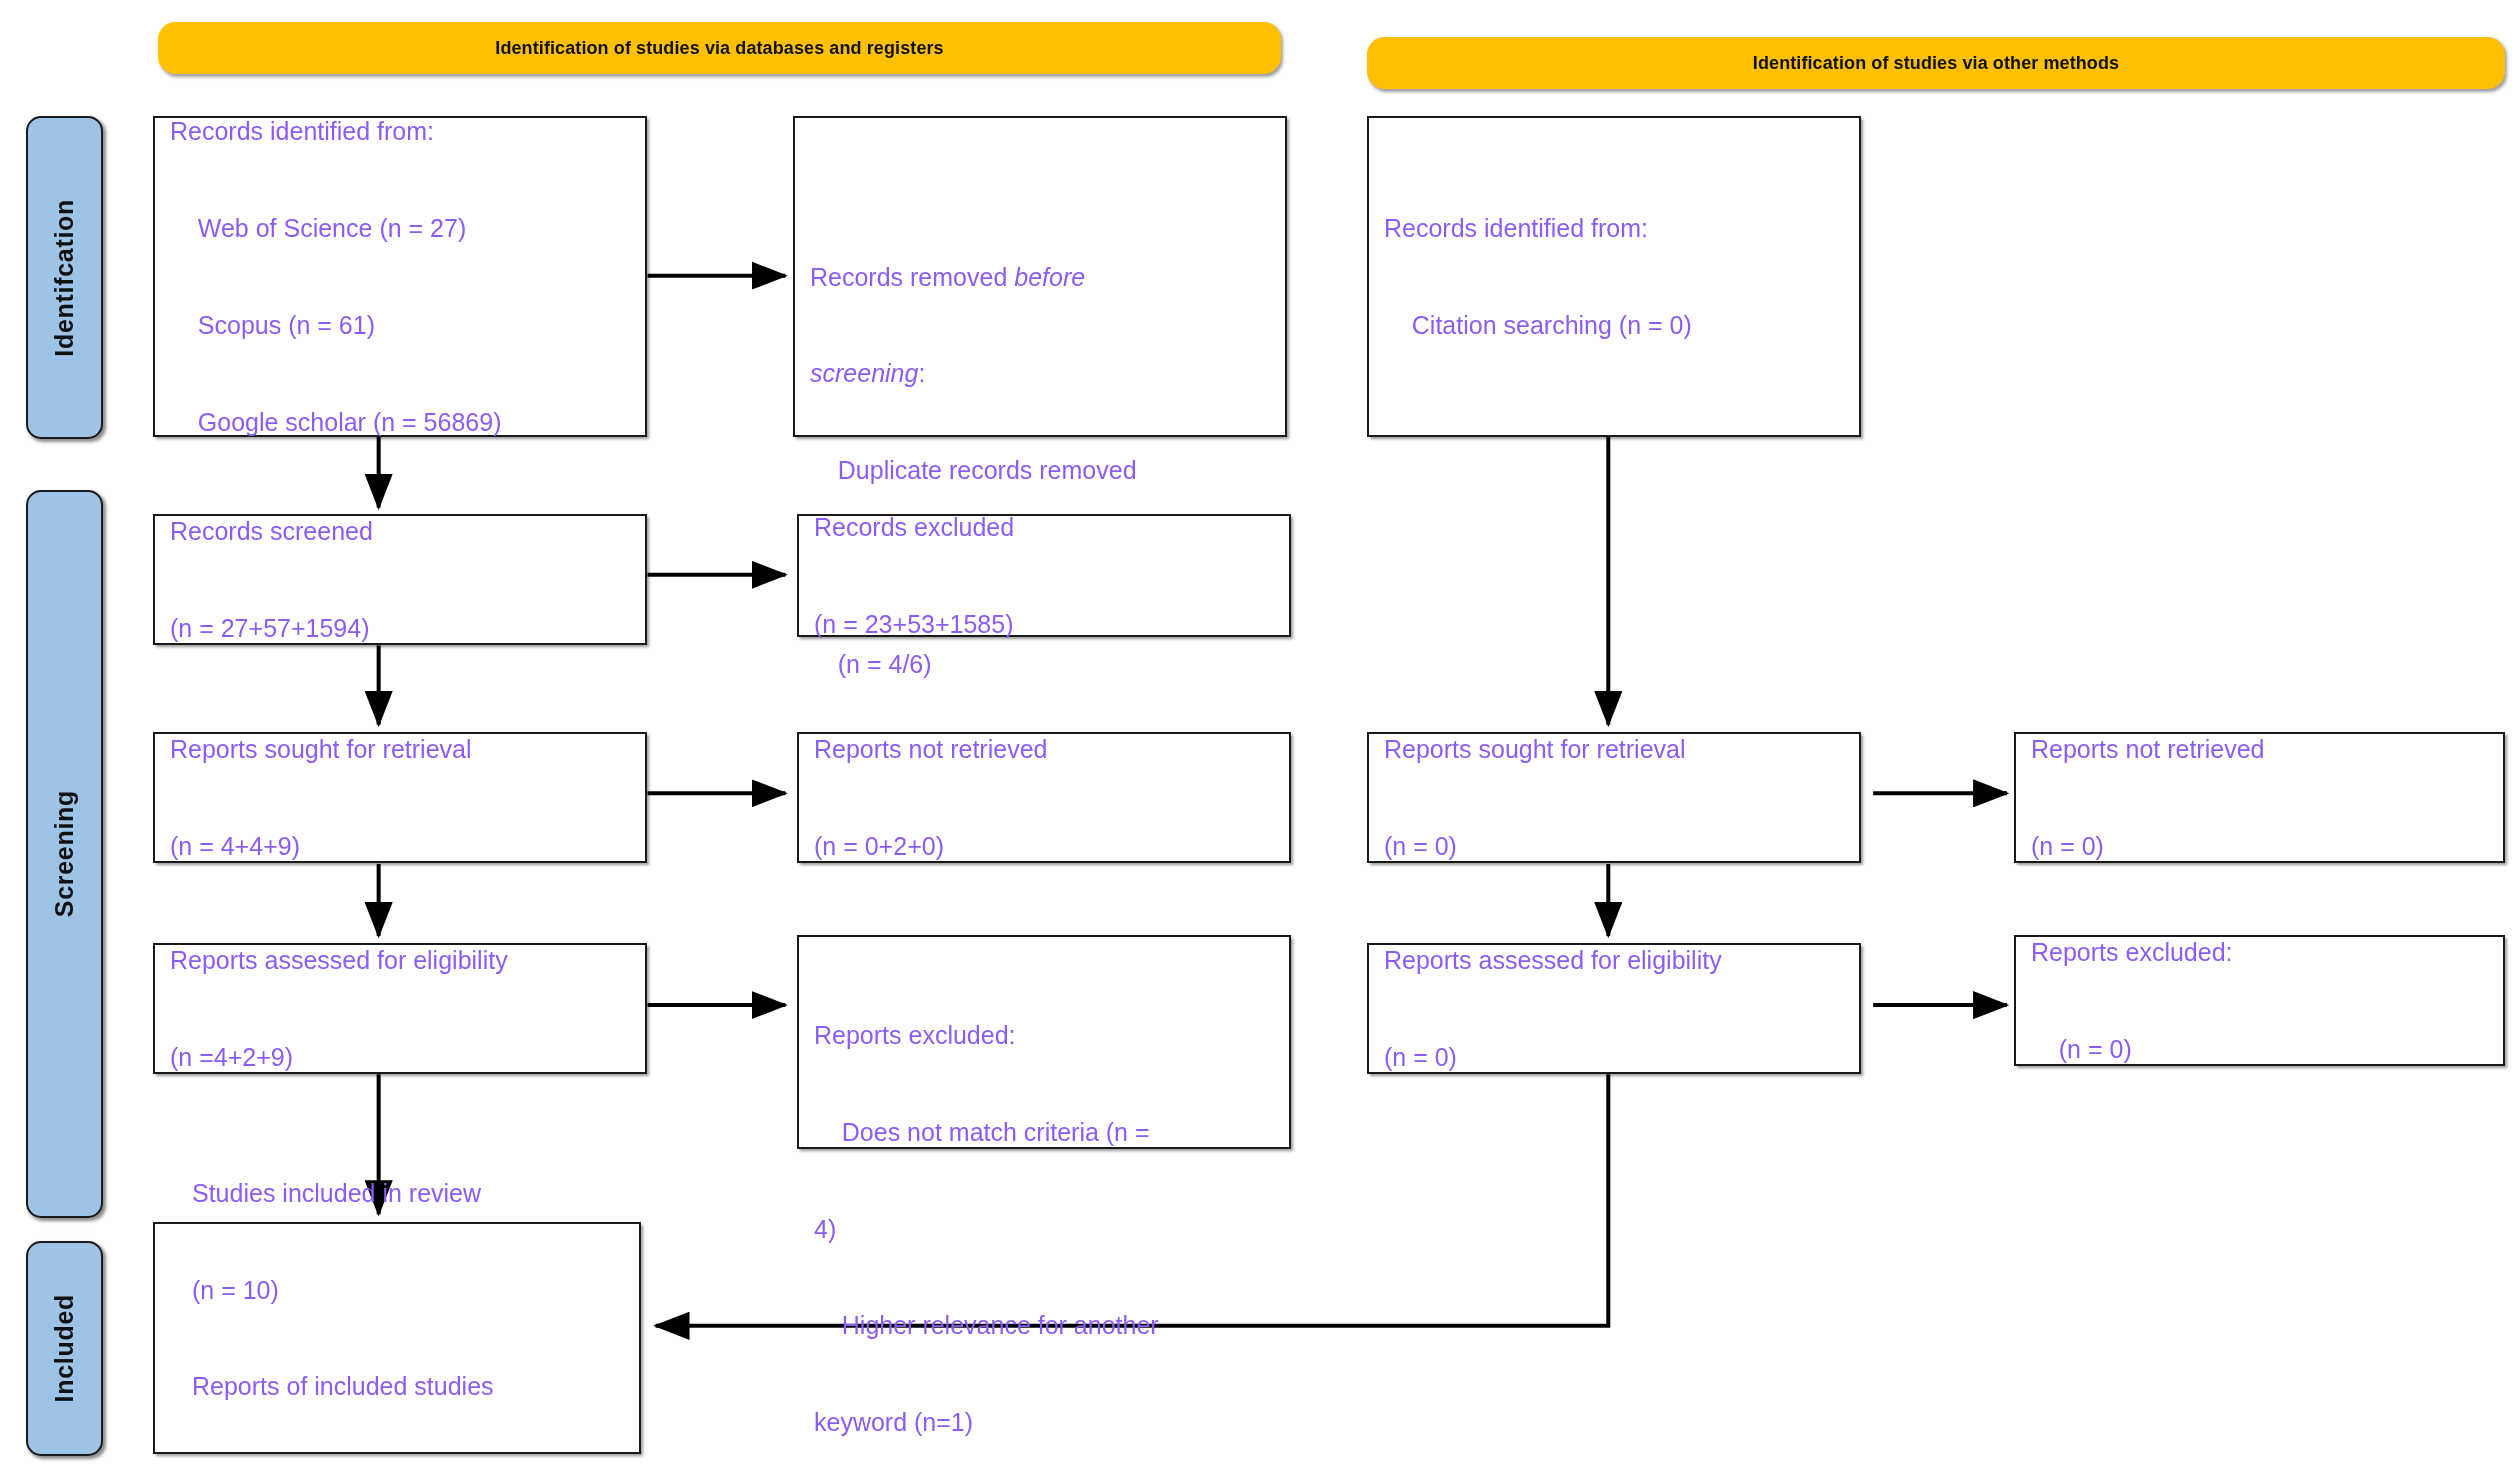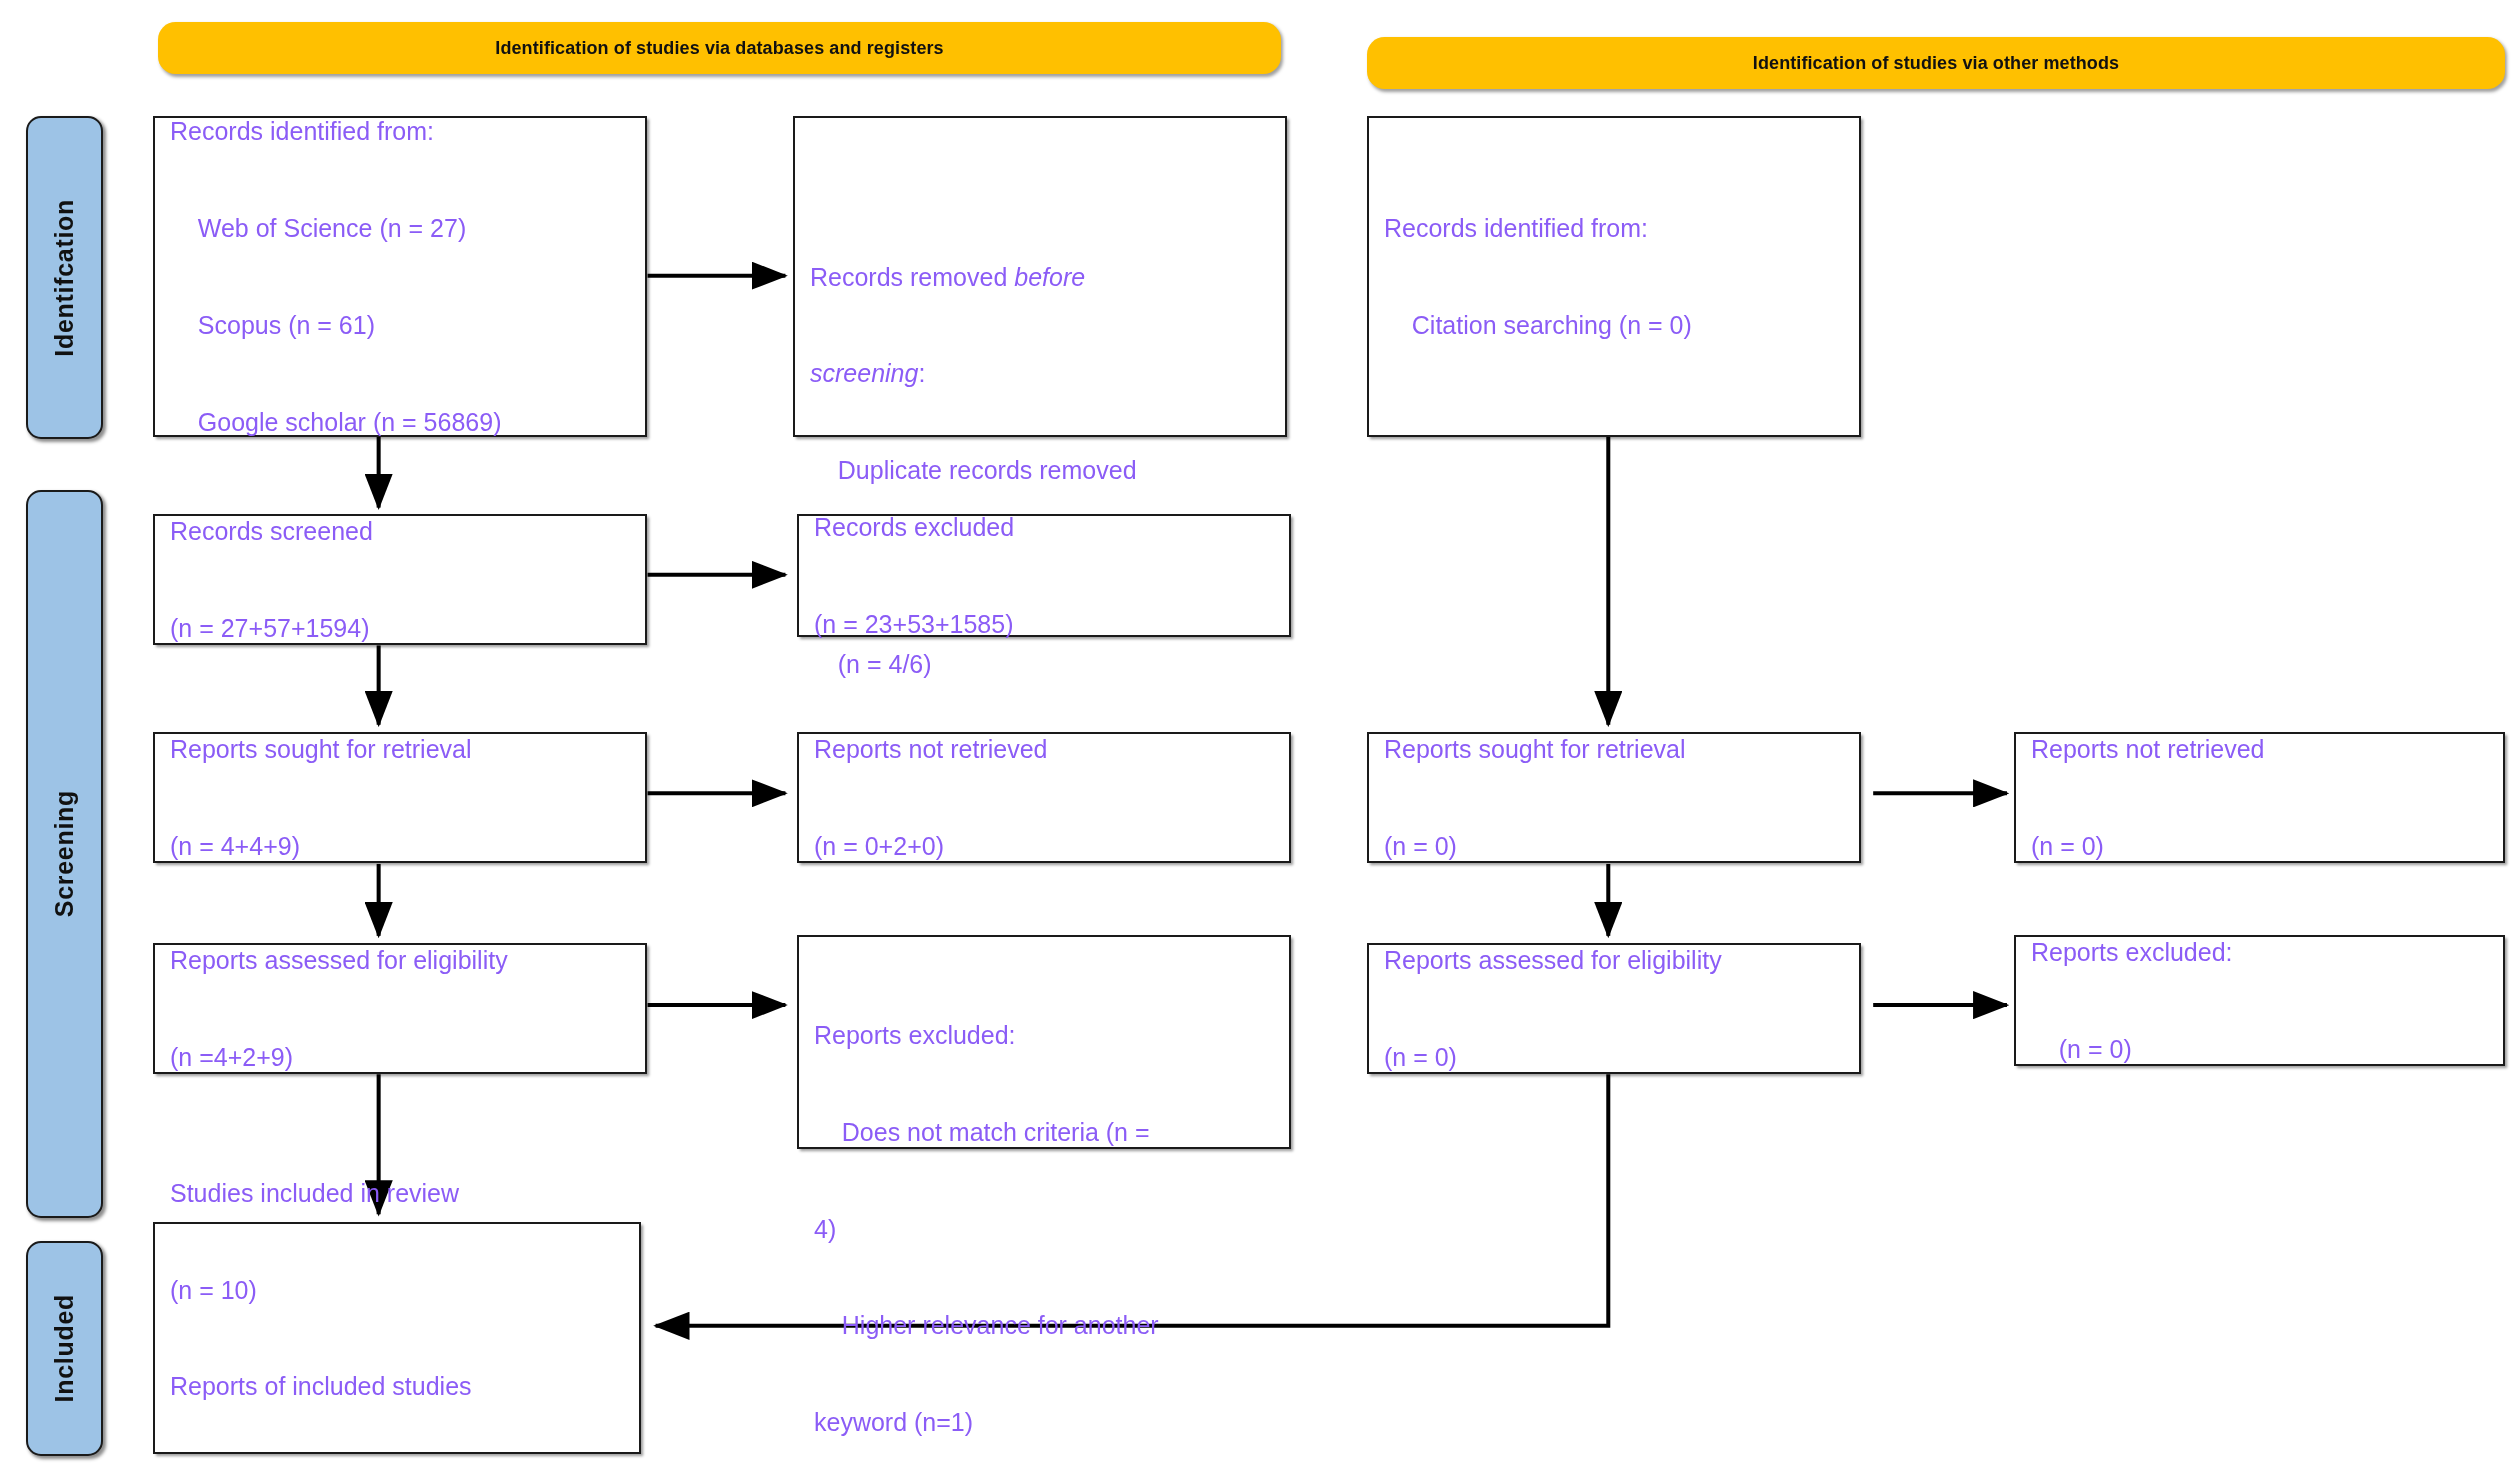--- a/index.html
+++ b/index.html
@@ -214,21 +214,21 @@
   <div class="flow-box va-top" style="left:797px; top:935px; width:494px; height:214px;">
     <div class="flow-box-text" style="padding-top:17.5px;">
       <div>Reports excluded:</div>
       <div>    Does not match criteria (n =</div>
       <div>4)</div>
       <div>    Higher relevance for another</div>
       <div>keyword (n=1)</div>
     </div>
   </div>
 
-  <div class="flow-box va-center" style="left:153px; top:1222px; width:488px; height:232px;">
+  <div class="flow-box va-center" style="left:153px; top:1222px; width:488px; height:232px;padding-left:22px;">
     <div class="flow-box-text">
       <div>Studies included in review</div>
       <div>(n = 10)</div>
       <div>Reports of included studies</div>
       <div>(n = 9)</div>
     </div>
   </div>
 
   <div class="flow-box va-center" style="left:1367px; top:116px; width:494px; height:321px;">
     <div class="flow-box-text">

